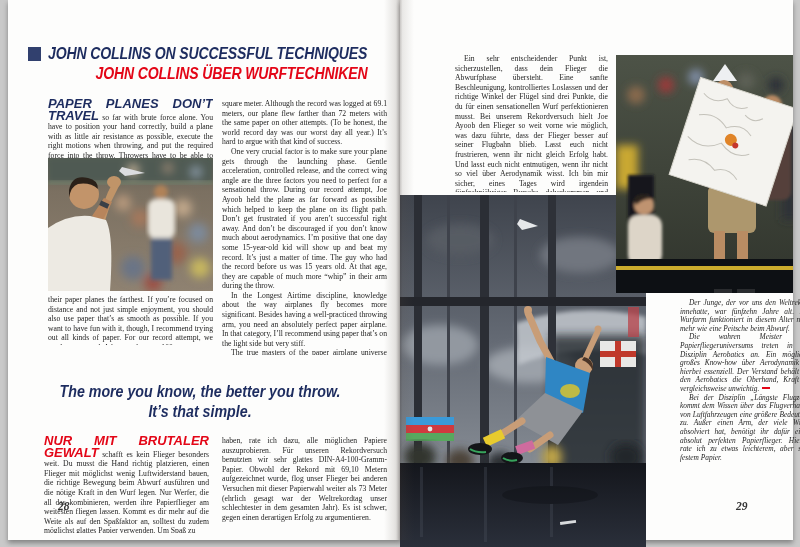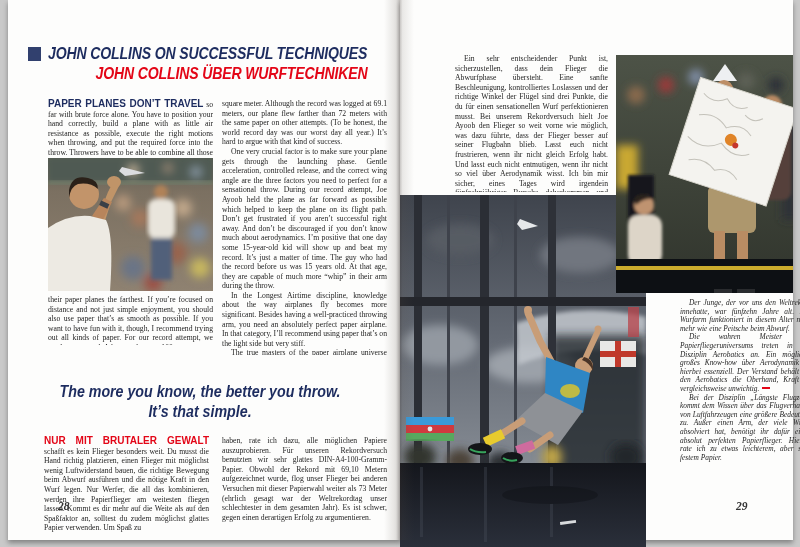--- a/index.html
+++ b/index.html
@@ -10,21 +10,21 @@
   .spine{position:absolute;left:384px;top:0;width:30px;height:540px;z-index:6;pointer-events:none;
     background:linear-gradient(to right,rgba(0,0,0,0) 0%,rgba(90,80,70,.16) 40%,rgba(60,50,45,.30) 52%,rgba(90,80,70,.12) 62%,rgba(0,0,0,0) 100%);}
   .kicker{position:absolute;left:28px;top:47px;width:13px;height:14px;background:#31406e;z-index:3;}
   .title-line{position:absolute;font-family:"Liberation Sans",sans-serif;font-weight:bold;font-style:italic;
     font-size:16.8px;line-height:18px;letter-spacing:-.2px;white-space:nowrap;z-index:3;}
   .t1{left:48px;top:45px;color:#1d2c5f;transform:scaleX(.84);transform-origin:left top;}
   .t2{left:48px;top:65px;width:297px;text-align:right;color:#e30617;transform:scaleX(.84);transform-origin:right top;}
   .body{position:absolute;font-size:7.7px;line-height:9.6px;color:#242424;text-align:justify;overflow:hidden;z-index:3;}
   .body p{margin:0;}
   .body p.ind{text-indent:9px;}
-  .lead{font-family:"Liberation Sans",sans-serif;font-weight:bold;font-size:10px;}
+  .lead{font-family:"Liberation Sans",sans-serif;font-weight:bold;font-style:italic;font-size:13px;}
   .lead-navy{color:#1d2c5f;}
   .lead-red{color:#e30617;}
   .endmark{display:inline-block;width:8px;height:2.6px;margin-left:3px;vertical-align:1.6px;}
   .endmark-red{background:#e30617;}
   .pullquote{position:absolute;left:30px;top:382px;width:340px;text-align:center;z-index:3;
     font-family:"Liberation Sans",sans-serif;font-weight:bold;font-style:italic;font-size:15.8px;line-height:19.5px;
     color:#1d2c5f;transform:scaleX(.9);transform-origin:center top;}
   .pagenum{position:absolute;font-family:"Liberation Serif",serif;font-weight:bold;font-style:italic;font-size:11.5px;color:#333;z-index:3;margin-left:32px;}
   .photo{position:absolute;overflow:hidden;z-index:2;background:#6d6d6d;}
   .photo svg{display:block;}

